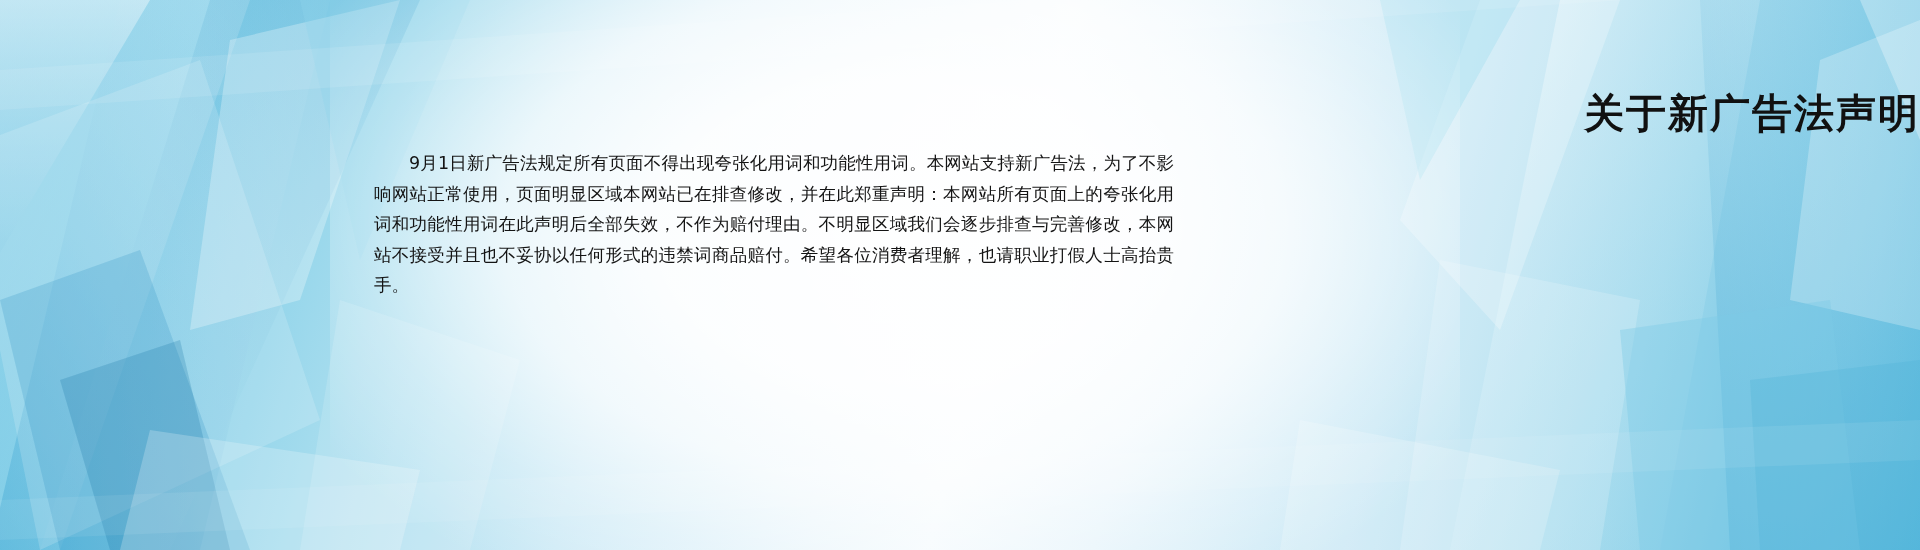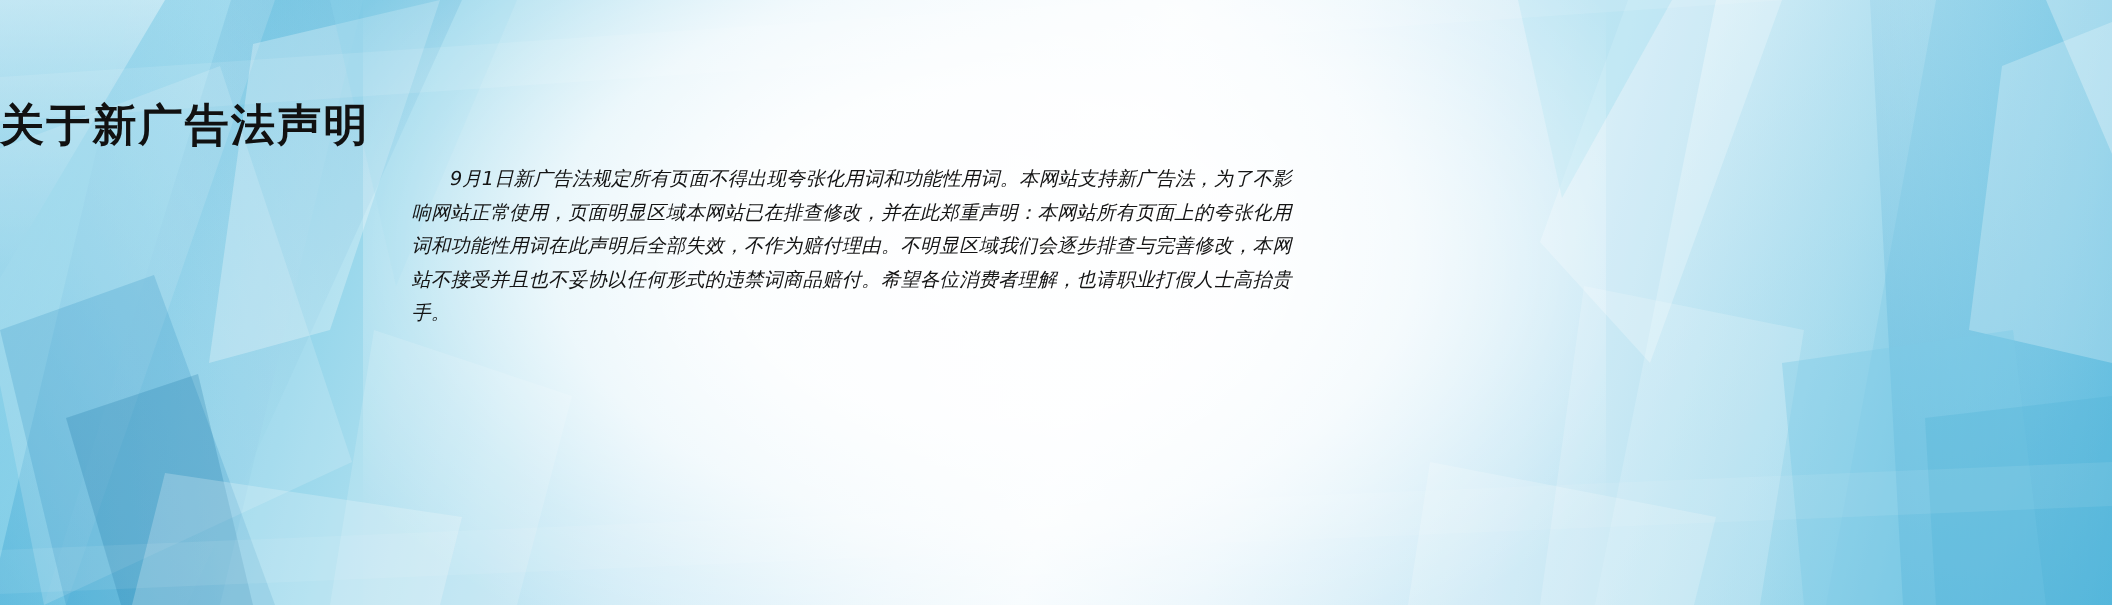--- a/index.html
+++ b/index.html
@@ -16,32 +16,32 @@
   #whiteglow{
     position:absolute;left:330px;top:0;width:1130px;height:550px;
     background:radial-gradient(ellipse 62% 80% at 50% 42%,rgba(255,255,255,0.97) 0%,rgba(255,255,255,0.93) 34%,rgba(255,255,255,0.72) 56%,rgba(255,255,255,0.30) 76%,rgba(255,255,255,0.02) 95%);
   }
   #content{
     position:absolute;left:0;top:0;width:1920px;height:550px;
     display:block;
   }
   #title{
     position:absolute;left:0;top:86px;width:1920px;
-    text-align:left;
+    text-align:right;
     font-size:40px;font-weight:bold;color:#111;
     letter-spacing:2px;
     font-family:"DejaVu Sans","Liberation Sans",sans-serif;
   }
   #body-text{
     position:absolute;left:374px;top:148px;width:800px;
     font-size:17.5px;line-height:30.5px;color:#141414;
     text-align:justify;text-justify:inter-ideograph;
     font-family:"DejaVu Sans","Liberation Sans",sans-serif;
   }
-  #body-text p{margin:0;font-style:italic;}
+  #body-text p{margin:0;}
   #para1{text-indent:2em;}
   #para2{margin-top:0;}
 </style>
 </head>
 <body>
 
 <div id="banner">
 
   <div id="deco">
 

